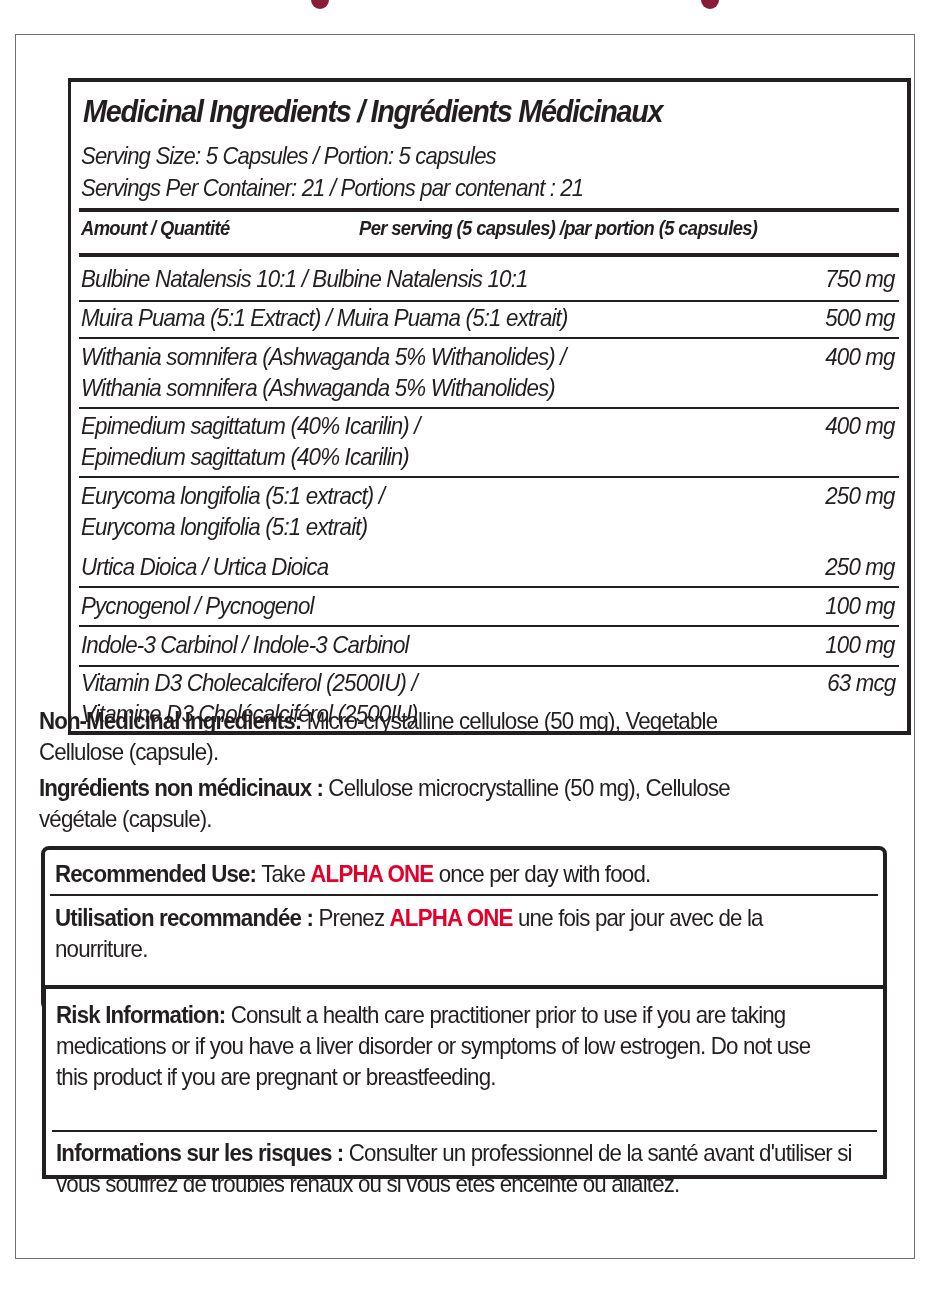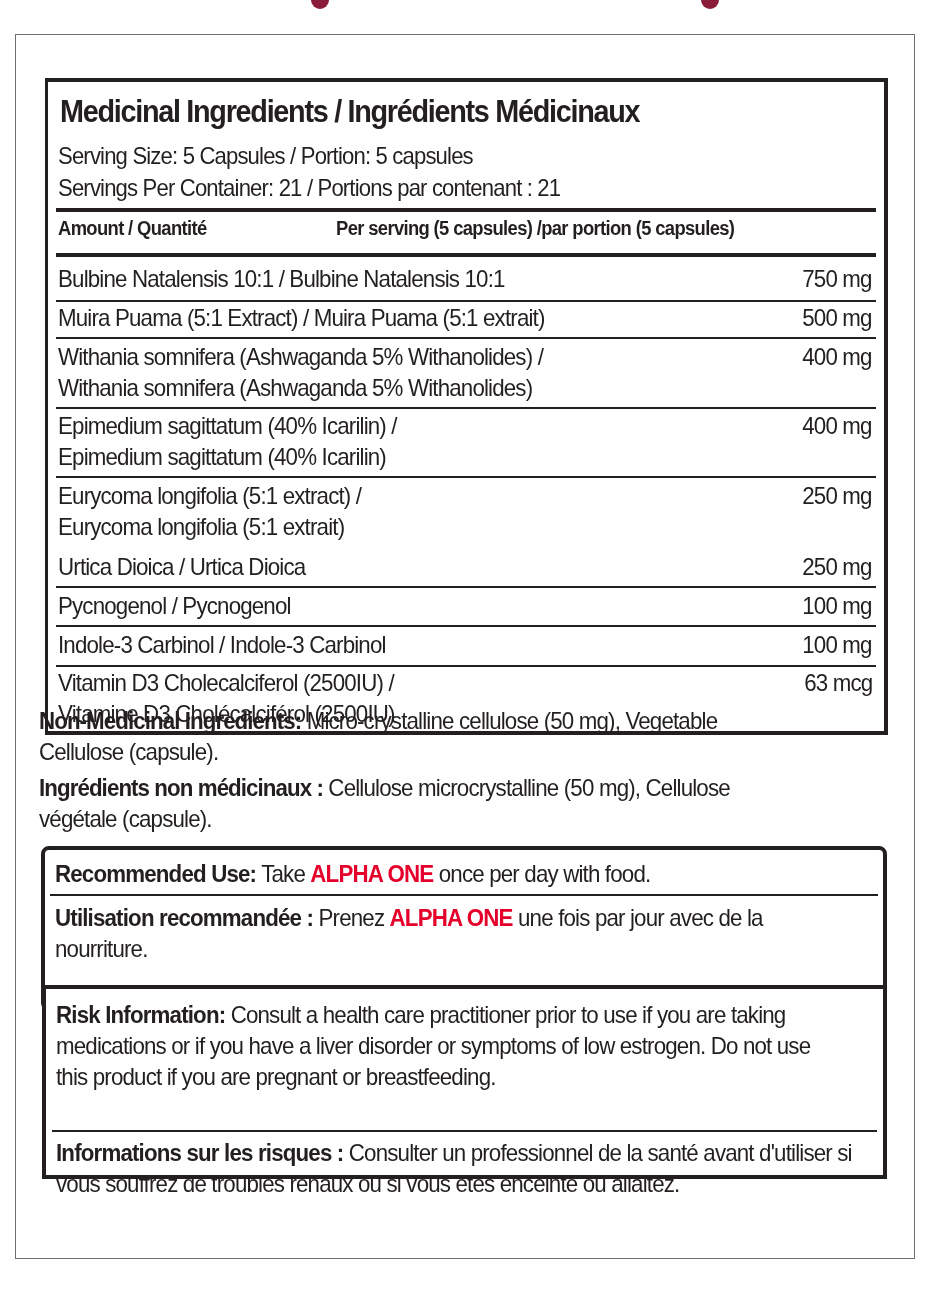--- a/index.html
+++ b/index.html
@@ -3,21 +3,21 @@
 <meta charset="utf-8">
 <style>
   html, body { margin:0; padding:0; background:#ffffff; }
   body { width:930px; height:1302px; position:relative; overflow:hidden;
          font-family:"Liberation Sans", "DejaVu Sans", sans-serif; color:#231f20; }
   .mark { position:absolute; top:0; width:18px; height:9px; background:#8a1c3a;
           border-radius:0 0 9px 9px; }
   .outer { position:absolute; left:15px; top:34px; width:900px; height:1225px;
            border:1.5px solid #6d6e71; box-sizing:border-box; }
   .box { position:absolute; border:4px solid #231f20; box-sizing:border-box; background:#fff; }
-  .panel { left:29px; top:43px; width:843px; height:657px; border-width:4px 4px 4px 3px; }
+  .panel { left:52px; top:43px; width:843px; height:657px; border-width:4px 4px 4px 3px;font-style:italic; }
   .title { position:absolute; left:12px; top:12px; font-size:31px; font-weight:bold;
            letter-spacing:-1.4px; white-space:nowrap; transform:scaleX(0.93); transform-origin:left top; }
   .line { position:absolute; left:10px; white-space:nowrap; font-size:24px; letter-spacing:-0.9px;
           transform:scaleX(0.92); transform-origin:left top; }
   .thick { position:absolute; left:8px; right:8px; height:4px; background:#231f20; }
   .thin { position:absolute; left:8px; right:8px; height:2px; background:#231f20; }
   .hdr { position:absolute; top:135px; font-size:20px; font-weight:bold; letter-spacing:-0.7px;
          white-space:nowrap; transform:scaleX(0.92); transform-origin:left top; }
   .row { position:absolute; left:10px; right:12px; font-size:24px; letter-spacing:-0.9px; line-height:31px; }
   .row .name { position:absolute; left:0; white-space:pre-line; transform:scaleX(0.93); transform-origin:left top; }

